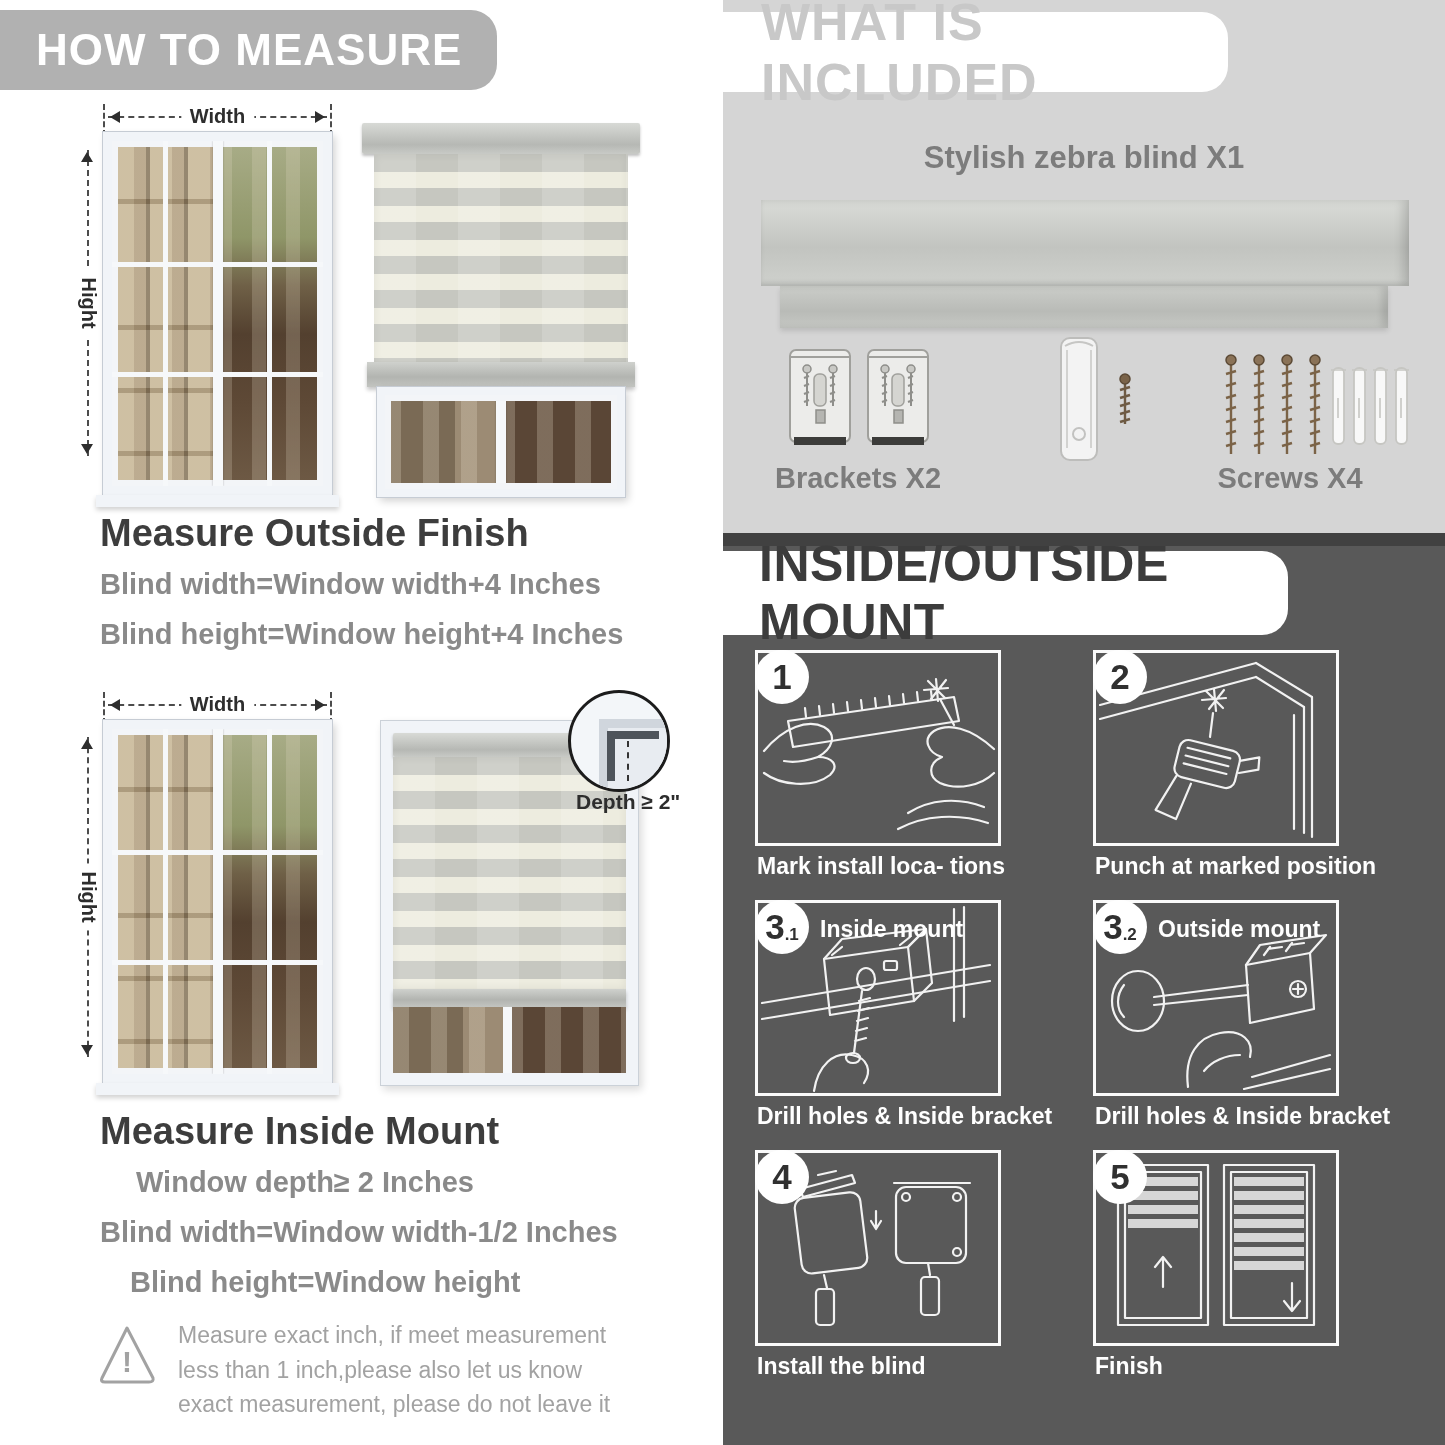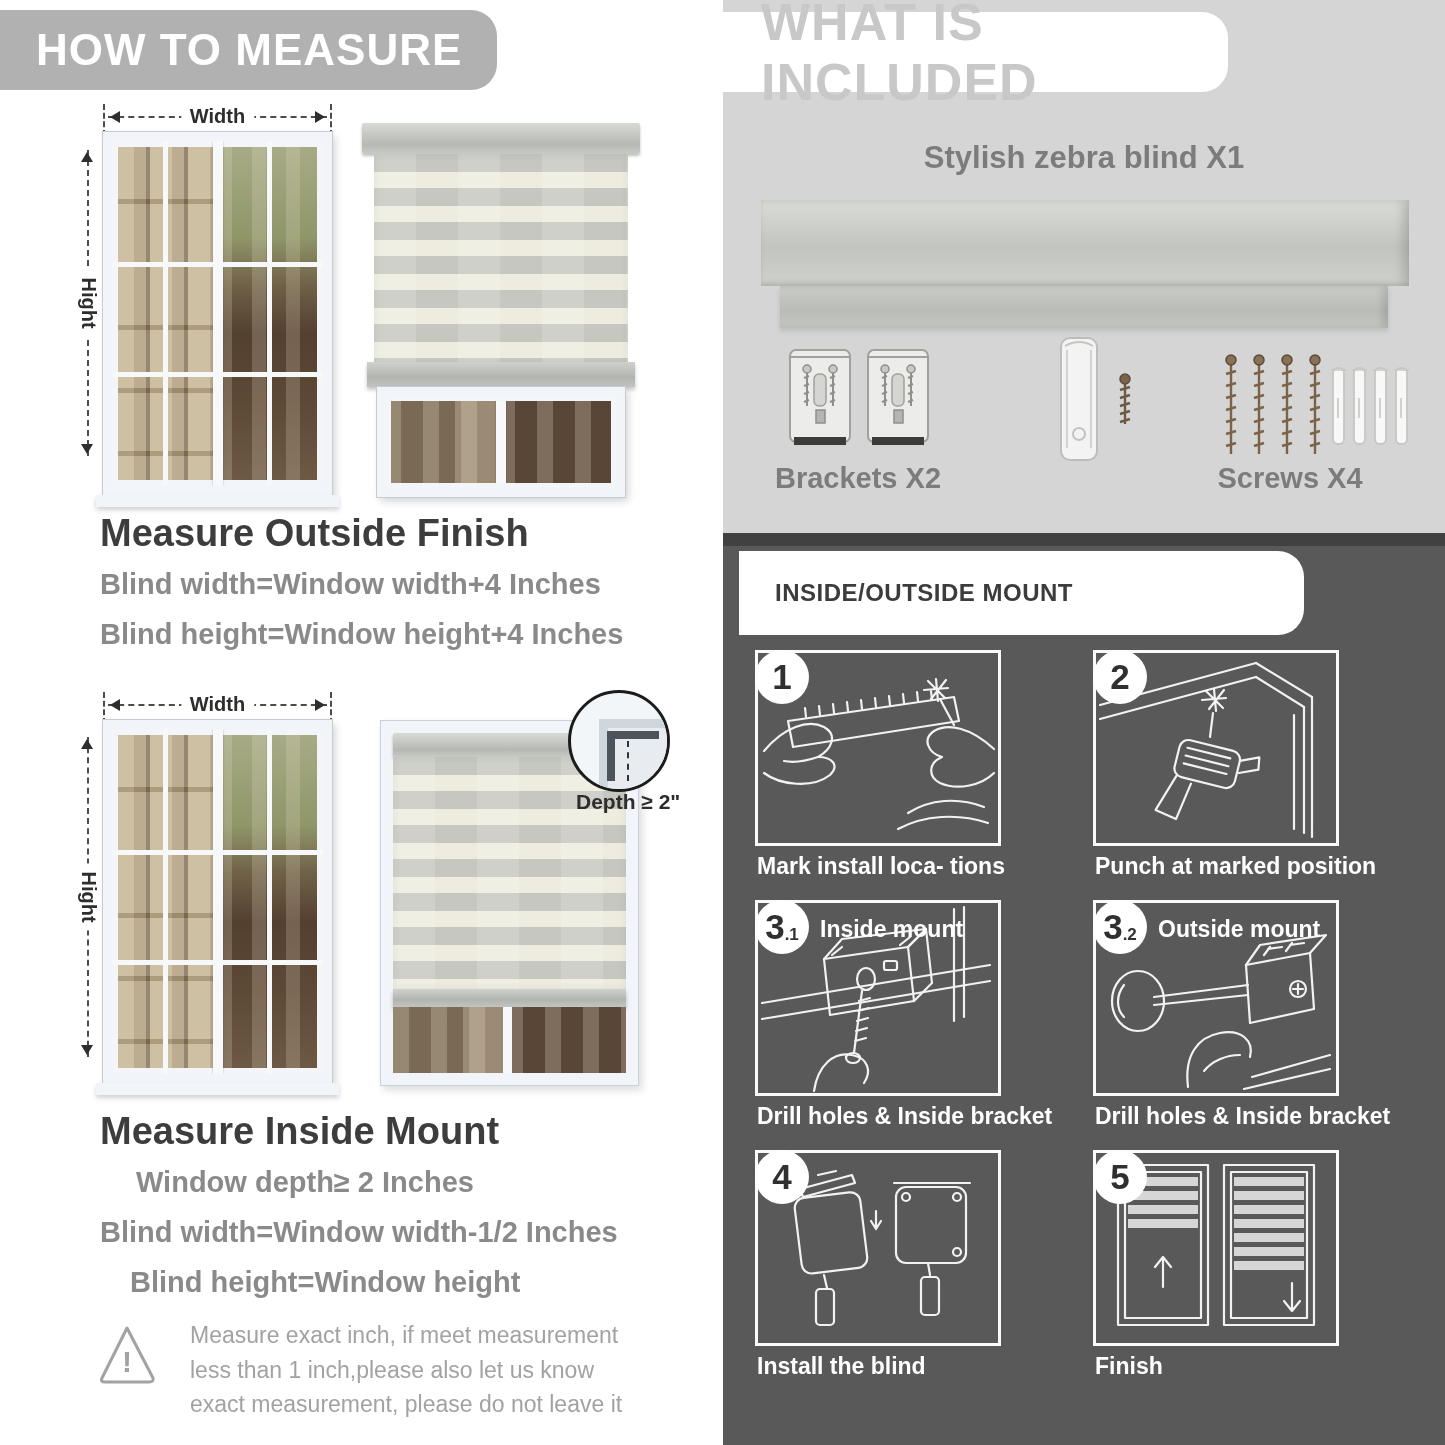--- a/index.html
+++ b/index.html
@@ -97,24 +97,24 @@
     box-shadow:inset -7px 0 9px rgba(0,0,0,0.13), inset 0 -3px 4px rgba(0,0,0,0.08); }
   .rail2 { left:57px; top:286px; width:608px; height:42px;
     background:linear-gradient(180deg,#cbcdc9,#b9bbb7 60%,#c6c8c4);
     box-shadow:inset -6px 0 7px rgba(0,0,0,0.11), 0 3px 5px rgba(0,0,0,0.12); }
   .comp-label { top:462px; font-size:29px; font-weight:bold; color:#7c7c7c; text-align:center; }
 
   
   .rcol-dark { left:723px; top:533px; width:722px; height:912px; background:#595959; }
   .dark-topbar { left:0; top:0; width:100%; height:13px; background:#414141; }
   .hdr-mount {
-    left:16px; top:18px; width:565px; height:84px; background:#ffffff;
+    left:0; top:18px; width:565px; height:84px; background:#ffffff;
     border-radius:0 26px 26px 0; display:flex; align-items:center;
     padding-left:36px; box-sizing:border-box; color:#3c3c3c;
-    font-size:24px; font-weight:bold; letter-spacing:0.5px;
+    font-size:50px; font-weight:bold; letter-spacing:0.5px;
   }
   .panel { width:246px; height:196px; border:3px solid #fafafa; box-sizing:border-box; }
   .badge { position:absolute; left:-3px; top:-3px; width:54px; height:54px; background:#ffffff;
     border-radius:50%; display:flex; align-items:center; justify-content:center;
     color:#303030; font-weight:bold; font-size:35px; }
   .badge .sub { font-size:17px; margin-top:15px; }
   .step-title { position:absolute; left:62px; top:13px; color:#ffffff; font-weight:bold; font-size:23px; white-space:nowrap; }
   .step-caption { color:#ffffff; font-weight:bold; font-size:23px; white-space:nowrap; }
   .ill { position:absolute; inset:0; width:100%; height:100%; }
   .ill path, .ill rect, .ill circle, .ill ellipse, .ill line, .ill polyline {
@@ -212,21 +212,21 @@
 
   <div class="abs sec-title" style="left:100px; top:1110px;">Measure Inside Mount</div>
   <div class="abs sec-line" style="left:100px; top:1166px;margin-left:36px;">Window depth≥ 2 Inches</div>
   <div class="abs sec-line" style="left:100px; top:1216px;">Blind width=Window width-1/2 Inches</div>
   <div class="abs sec-line" style="left:88px; top:1266px;margin-left:42px;">Blind height=Window height</div>
 
   <svg class="abs" style="left:96px; top:1322px;" width="62" height="64" viewBox="0 0 62 64">
     <path d="M31 6 L57 56 Q58 60 53 60 L9 60 Q4 60 6 56 Z" fill="none" stroke="#a2a2a2" stroke-width="3" stroke-linejoin="round"></path>
     <text x="31" y="50" text-anchor="middle" font-size="30" font-weight="bold" fill="#a2a2a2" font-family="Liberation Sans, sans-serif">!</text>
   </svg>
-  <div class="abs warn-text" style="left:178px; top:1318px;margin-left:12px;">Measure exact inch, if meet measurement less than 1 inch,please also let us know exact measurement, please do not leave it</div>
+  <div class="abs warn-text" style="left:178px; top:1318px;">Measure exact inch, if meet measurement less than 1 inch,please also let us know exact measurement, please do not leave it</div>
 
   <div class="abs rcol-top">
     <div class="abs hdr-included">
       <span>WHAT IS INCLUDED</span>
     </div>
     <div class="abs product-title">Stylish zebra blind X1</div>
 
     <div class="abs rail1"></div>
     <div class="abs rail2"></div>
 

